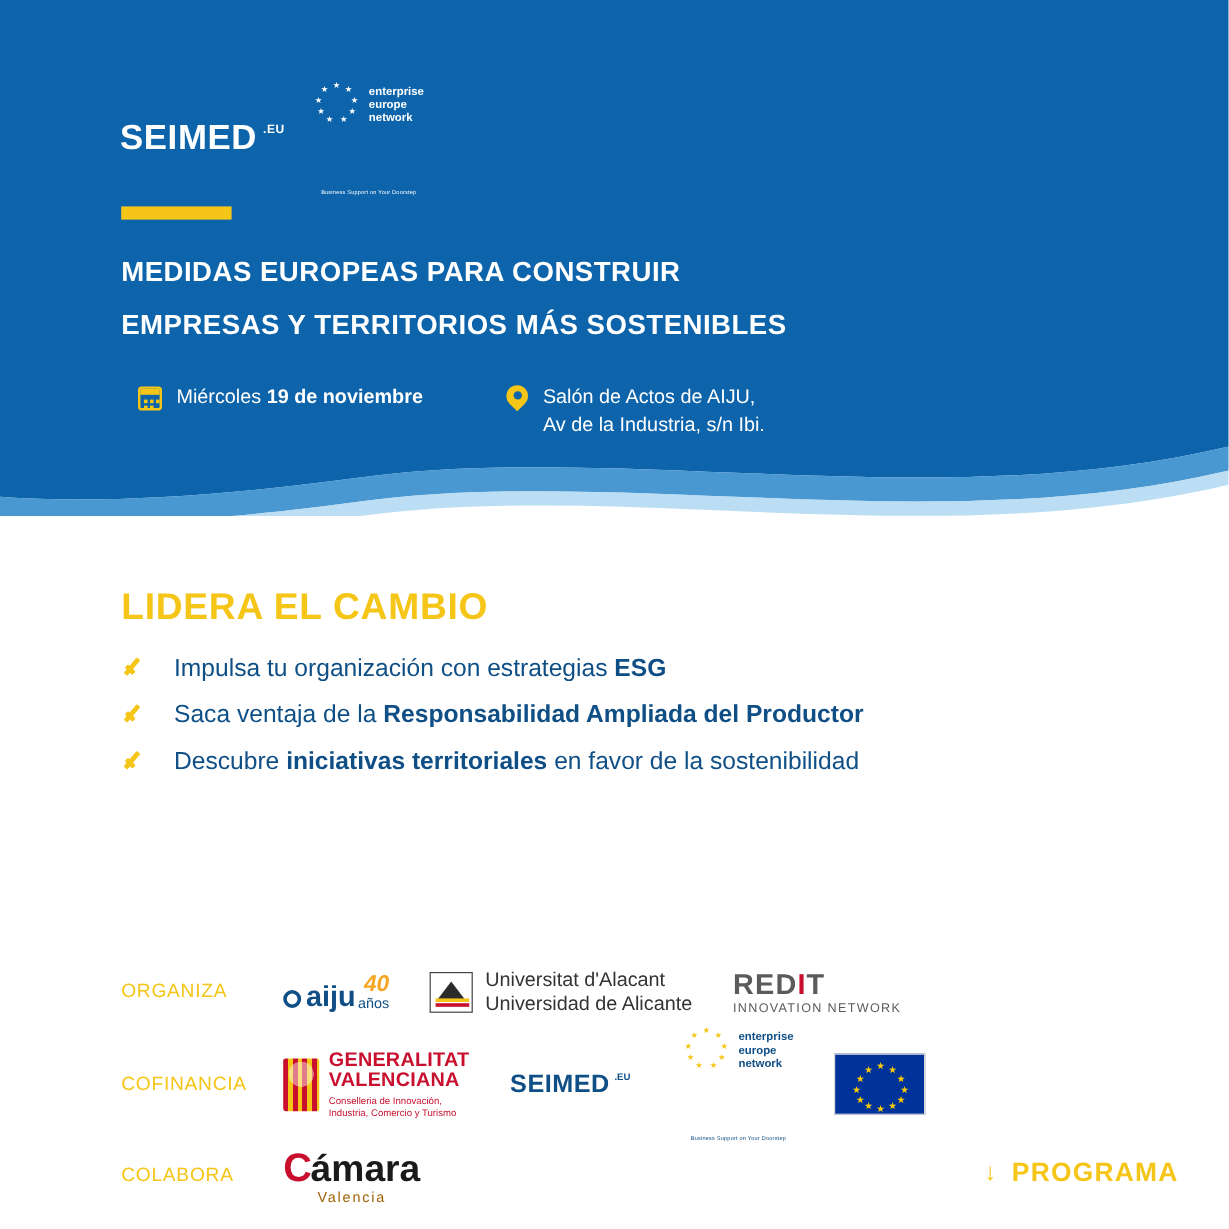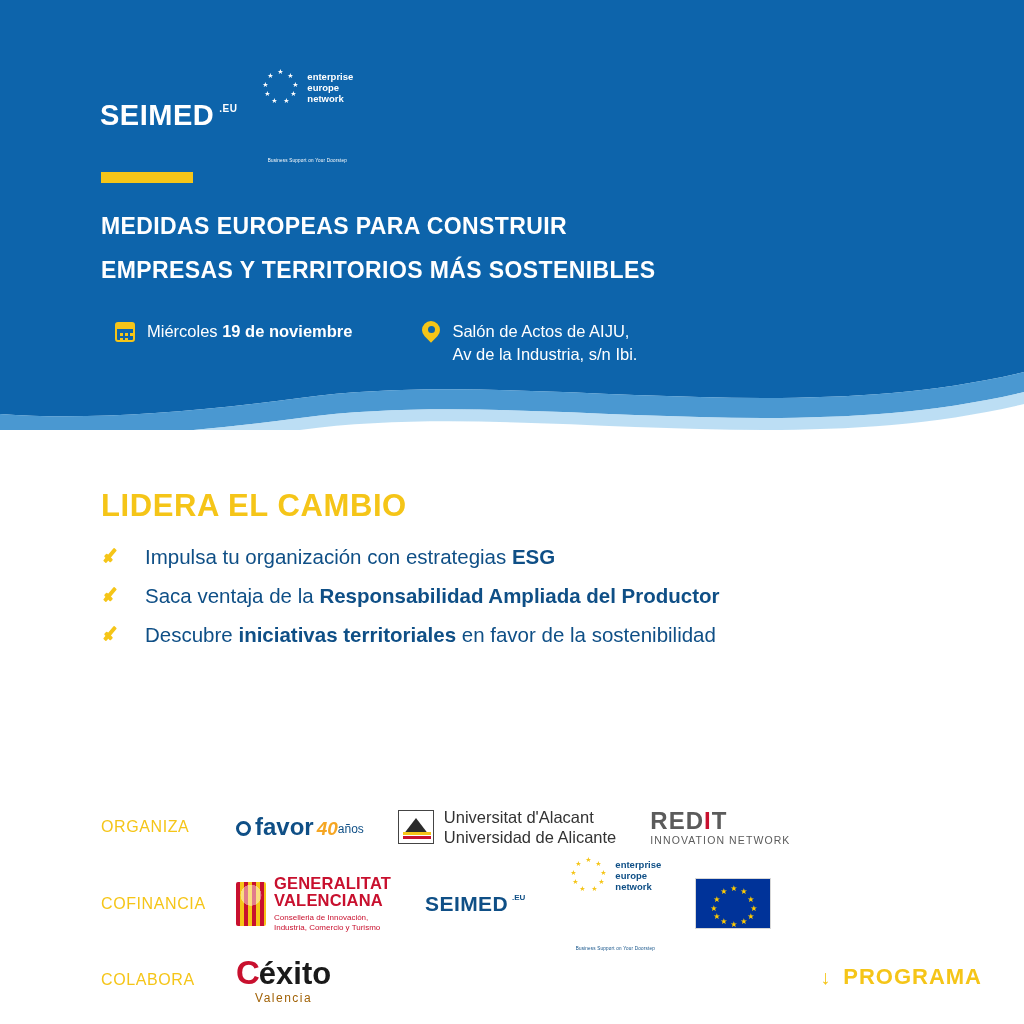--- a/index.html
+++ b/index.html
@@ -271,21 +271,21 @@
     margin-bottom: 2px;
   }
   .aiju-word {
     font-size: 24px; font-weight: bold; color: #0f4f86; line-height: 22px;
   }
   .aiju-40 {
     font-size: 19px; color: #f5a623; font-weight: bold;
     font-style: italic; line-height: 18px; margin-left: 1px;
   }
   .aiju-anos { font-size: 12px; color: #0f4f86; line-height: 12px; }
-  .aiju-stack { display: flex; flex-direction: row; align-items: center; }
+  .aiju-stack { display: flex; flex-direction: column; align-items: flex-end; }
 
   
   .logo-ua { display: flex; align-items: center; gap: 10px; }
   .ua-mark {
     width: 36px; height: 34px;
     border: 1.5px solid #444;
     position: relative;
     background: #fff;
   }
   .ua-mark::before {
@@ -458,21 +458,21 @@
     </div>
 
     <div class="partners">
 
       <div class="p-row">
         <div class="p-label">ORGANIZA</div>
         <div class="p-logos">
 
           <div class="logo-aiju">
             <div class="aiju-mark"></div>
-            <div class="aiju-word">favor</div>
+            <div class="aiju-word">aiju</div>
             <div class="aiju-stack">
               <div class="aiju-40">40</div>
               <div class="aiju-anos">años</div>
             </div>
           </div>
 
           <div class="logo-ua">
             <div class="ua-mark"></div>
             <div class="ua-text">
               <div>Universitat d'Alacant</div>
@@ -546,21 +546,21 @@
 
         </div>
       </div>
 
       <div class="p-row">
         <div class="p-label">COLABORA</div>
         <div class="p-logos">
           <div class="logo-camara">
             <div class="cam-row">
               <span class="cam-c">C</span>
-              <span class="cam-rest">éxito</span>
+              <span class="cam-rest">ámara</span>
             </div>
             <div class="cam-sub">Valencia</div>
           </div>
         </div>
       </div>
 
     </div>
 
     <div class="programa">
       <span class="arrow-down">↓</span>

